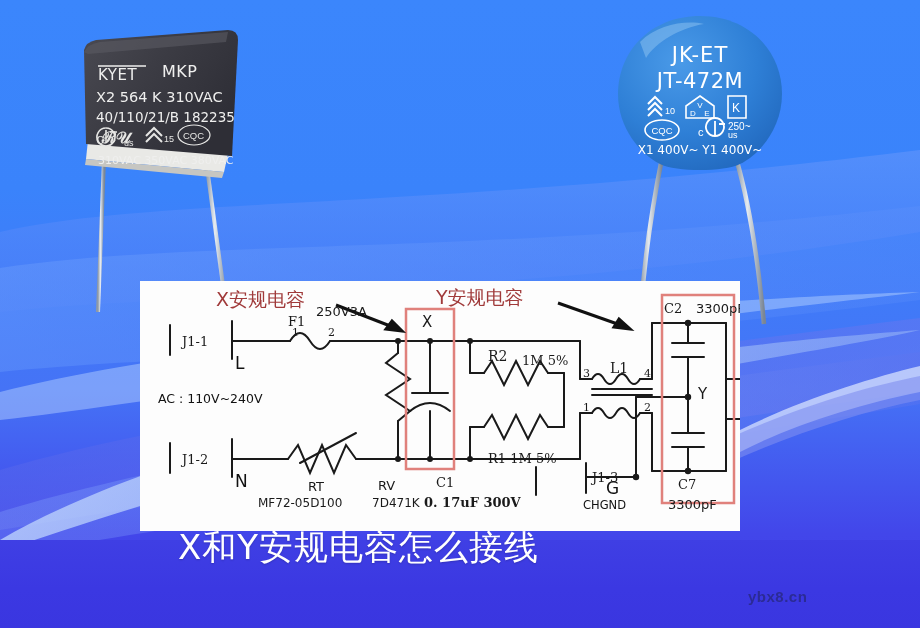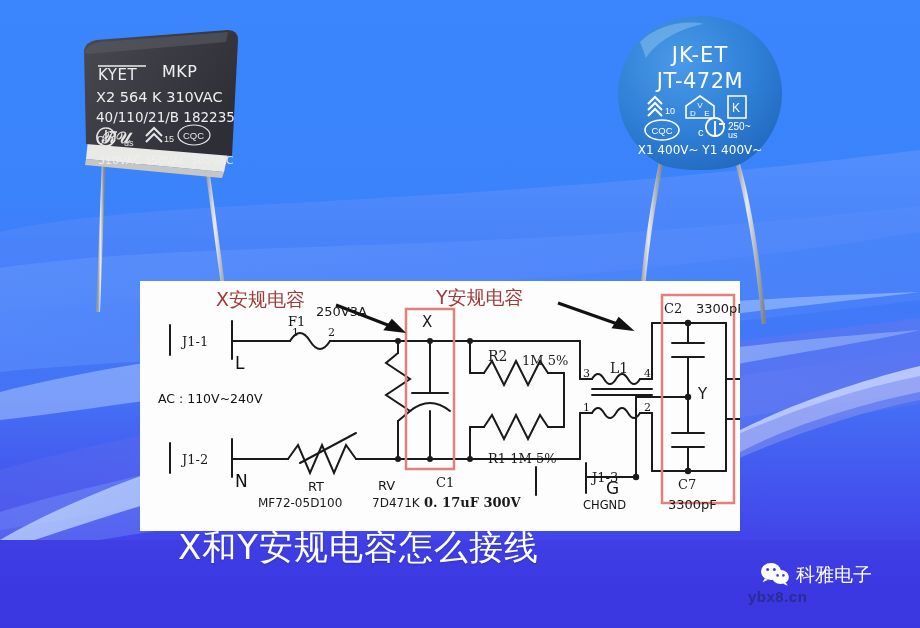--- a/index.html
+++ b/index.html
@@ -338,28 +338,15 @@
         <text x="528" y="228" font-size="13" font-family="DejaVu Sans, sans-serif">3300pF</text>
       </g>
 
       <text x="76" y="25" font-size="19" fill="#a03a3a" font-family="DejaVu Sans, Liberation Sans, sans-serif">X安规电容</text>
       <text x="296" y="23" font-size="19" fill="#a03a3a" font-family="DejaVu Sans, Liberation Sans, sans-serif">Y安规电容</text>
     </svg>
   </div>
 
   <div class="title">X和Y安规电容怎么接线</div>
 
-  <div class="brand">
-    <svg width="30" height="26" viewBox="0 0 30 26">
-      <ellipse cx="11" cy="9.5" rx="10" ry="8.4" fill="#ffffff"></ellipse>
-      <path d="M5,16 l-2.5,4.2 l5.2,-2.3 z" fill="#ffffff"></path>
-      <circle cx="7.6" cy="7.4" r="1.5" fill="#3f3ee6"></circle>
-      <circle cx="14.4" cy="7.4" r="1.5" fill="#3f3ee6"></circle>
-      <ellipse cx="20.5" cy="15" rx="8.4" ry="7" fill="#ffffff"></ellipse>
-      <path d="M25.5,20.3 l2.3,3.5 l-4.6,-2 z" fill="#ffffff"></path>
-      <circle cx="17.6" cy="13.4" r="1.3" fill="#3f3ee6"></circle>
-      <circle cx="23.4" cy="13.4" r="1.3" fill="#3f3ee6"></circle>
-    </svg>
-    <span class="brand-text">科雅电子</span>
-  </div>
 
   <div class="wm">ybx8.cn</div>
 </div>
 
 </body></html>

